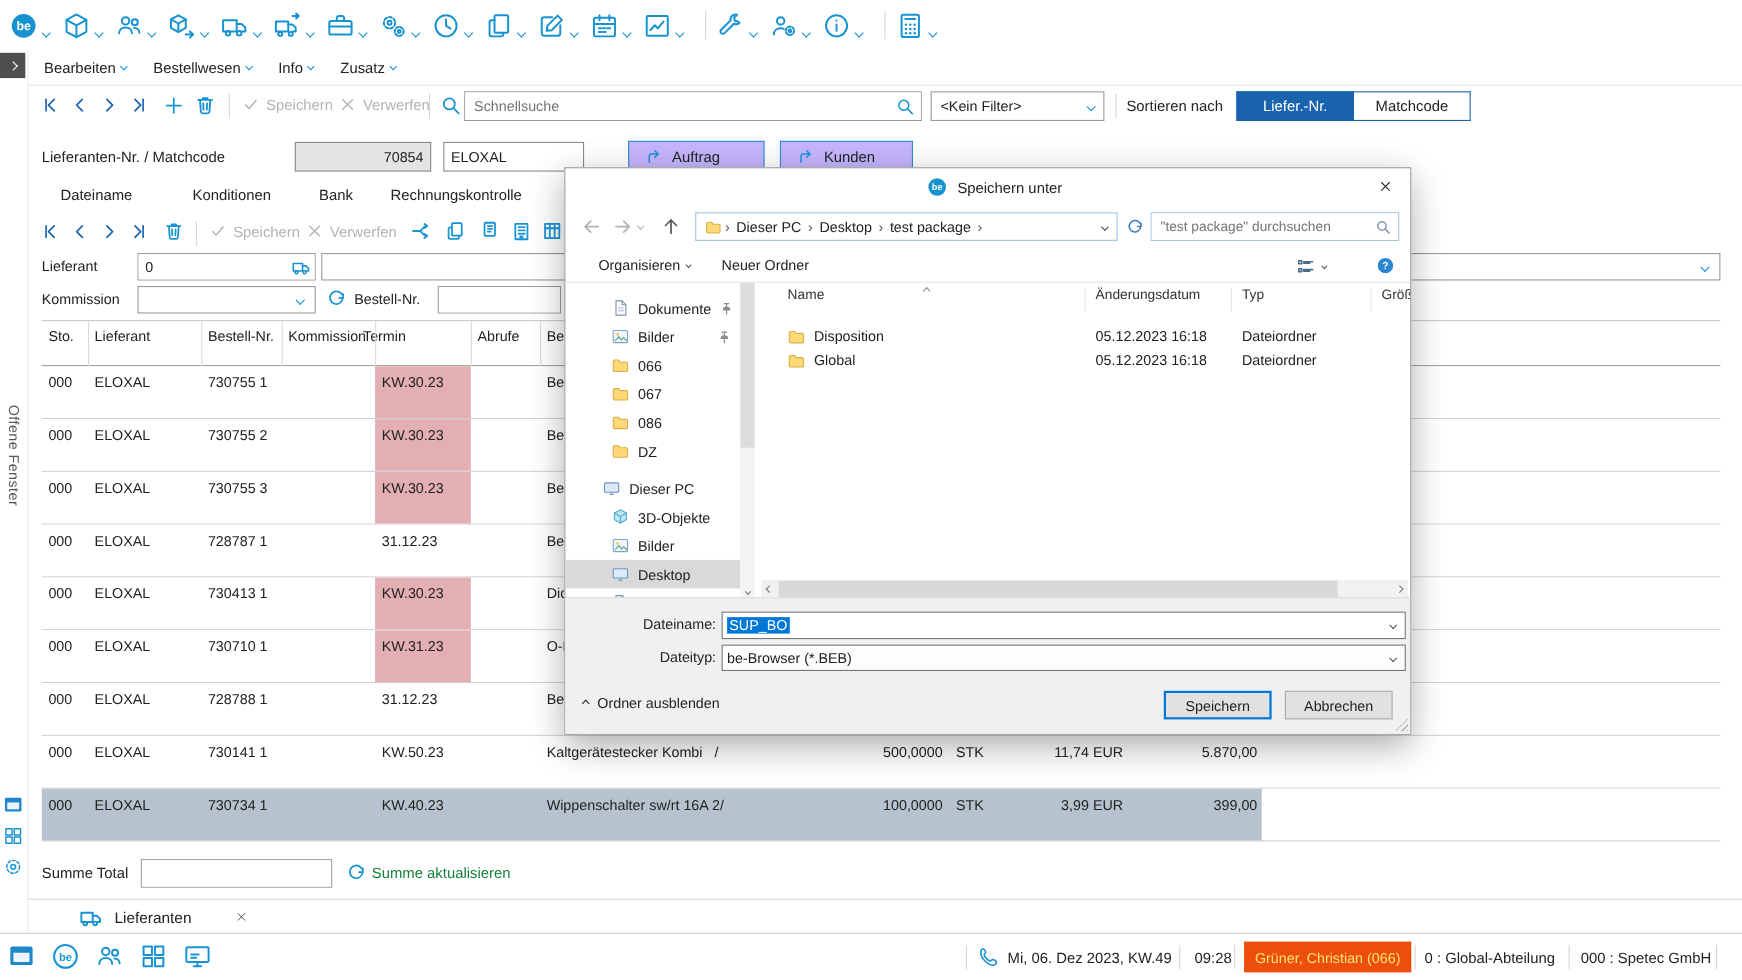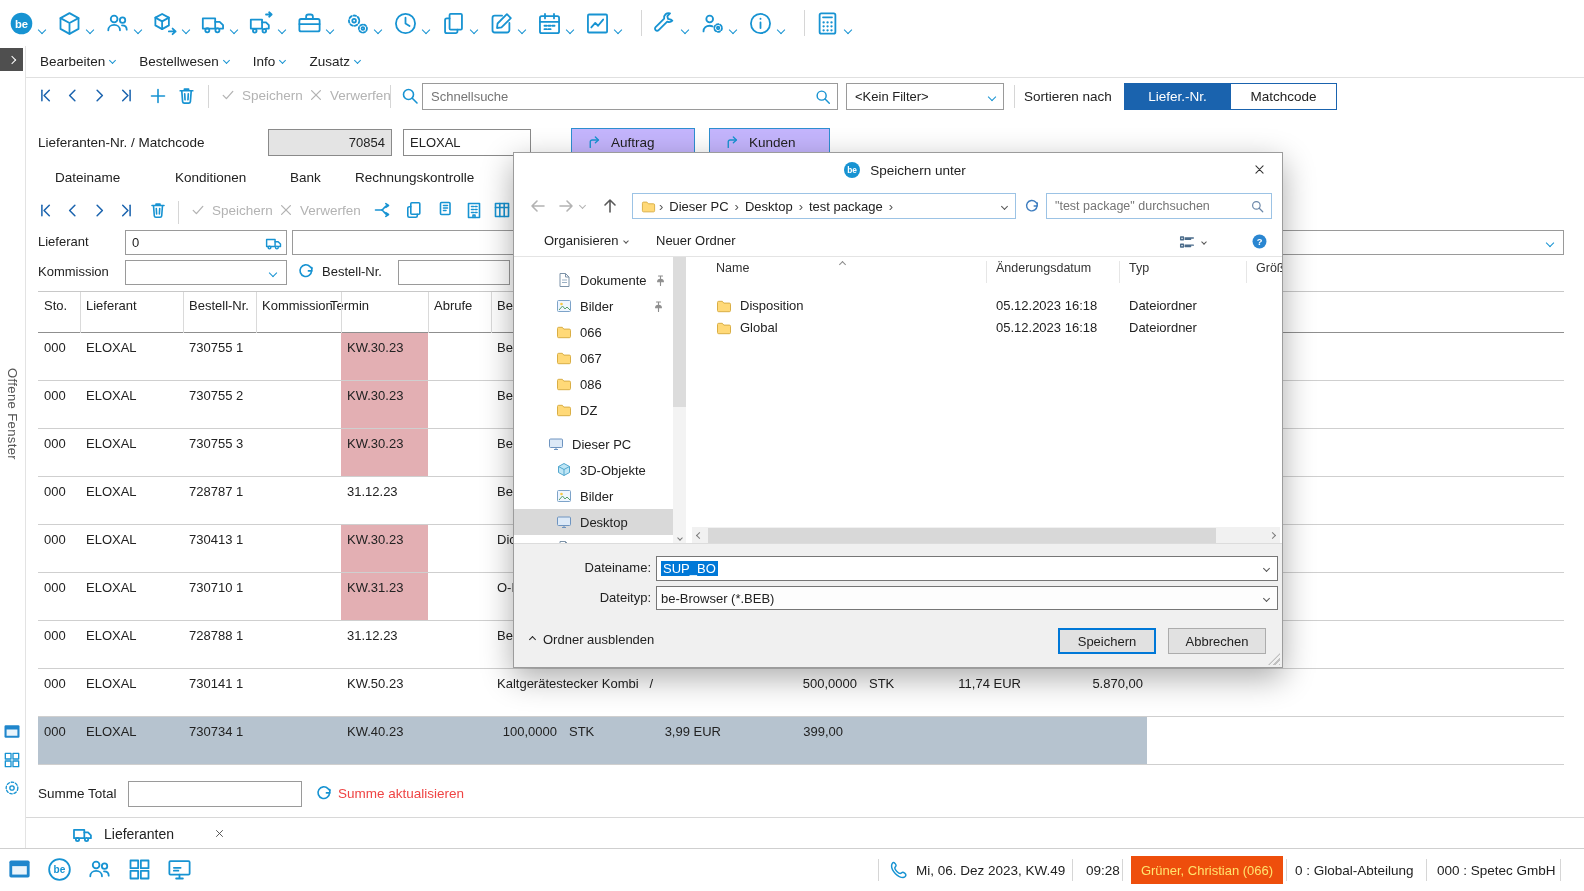--- a/index.html
+++ b/index.html
@@ -81,21 +81,21 @@
   .c-term { width:87px; padding-left:6px; }
   .c-term.alert { background:#e3afb3; }
   .c-abr { width:63px; }
   .c-bez { width:300px; padding-left:6px; white-space:pre; overflow:hidden; }
   .c-menge { width:70px; text-align:right; padding-right:4px; }
   .c-einh { width:40px; padding-left:8px; }
   .c-preis { width:124px; text-align:right; padding-right:4px; }
   .c-summe { width:122px; text-align:right; padding-right:4px; }
   
   .sumrow { position:absolute; top:779px; left:26px; right:0; height:30px; }
-  .link { color:#ef4444; cursor:pointer; }
+  .link { color:#15803d; cursor:pointer; }
   
   .wtabbar { position:absolute; top:817px; left:26px; right:0; height:31px; border-top:1px solid #d8d8d8; background:#fff; }
   .wtab { position:absolute; left:12px; top:0; height:31px; display:flex; align-items:center; gap:10px; padding-left:34px; font-size:14px; cursor:pointer; }
   .wtab svg.truck { width:22px; height:22px; }
   .wtab .close { width:11px; height:11px; color:#444; margin-left:30px; }
   
   .statusbar { position:absolute; top:848px; left:0; width:1584px; height:43px; border-top:1px solid #cfcfcf; background:#fff; font-size:13.5px; }
   .statusbar .licons { position:absolute; left:6px; top:7px; display:flex; gap:13px; align-items:center; }
   .statusbar .licons svg { width:27px; height:27px; }
   .statusbar .vsep { position:absolute; top:10px; height:22px; }
@@ -884,20 +884,21 @@
         <div class="c c-preis">11,74 EUR</div>
         <div class="c c-summe">5.870,00</div>
       </div>
       <div class="grow sel">
         <div class="c c-sto">000</div>
         <div class="c c-lief">ELOXAL</div>
         <div class="c c-best">730734 1</div>
         <div class="c c-komm"></div>
         <div class="c c-term">KW.40.23</div>
         <div class="c c-abr"></div>
+        <div class="c c-bez">Wippenschalter sw/rt 16A 2/</div>
         <div class="c c-menge">100,0000</div>
         <div class="c c-einh">STK</div>
         <div class="c c-preis">3,99 EUR</div>
         <div class="c c-summe">399,00</div>
       </div>
     </div>
 
   <div class="sumrow">
     <span class="abs" style="left:12px;top:7px;font-size:13.5px;">Summe Total</span>
     <span class="finput" style="left:102px;top:2px;width:174px;height:26px;">

